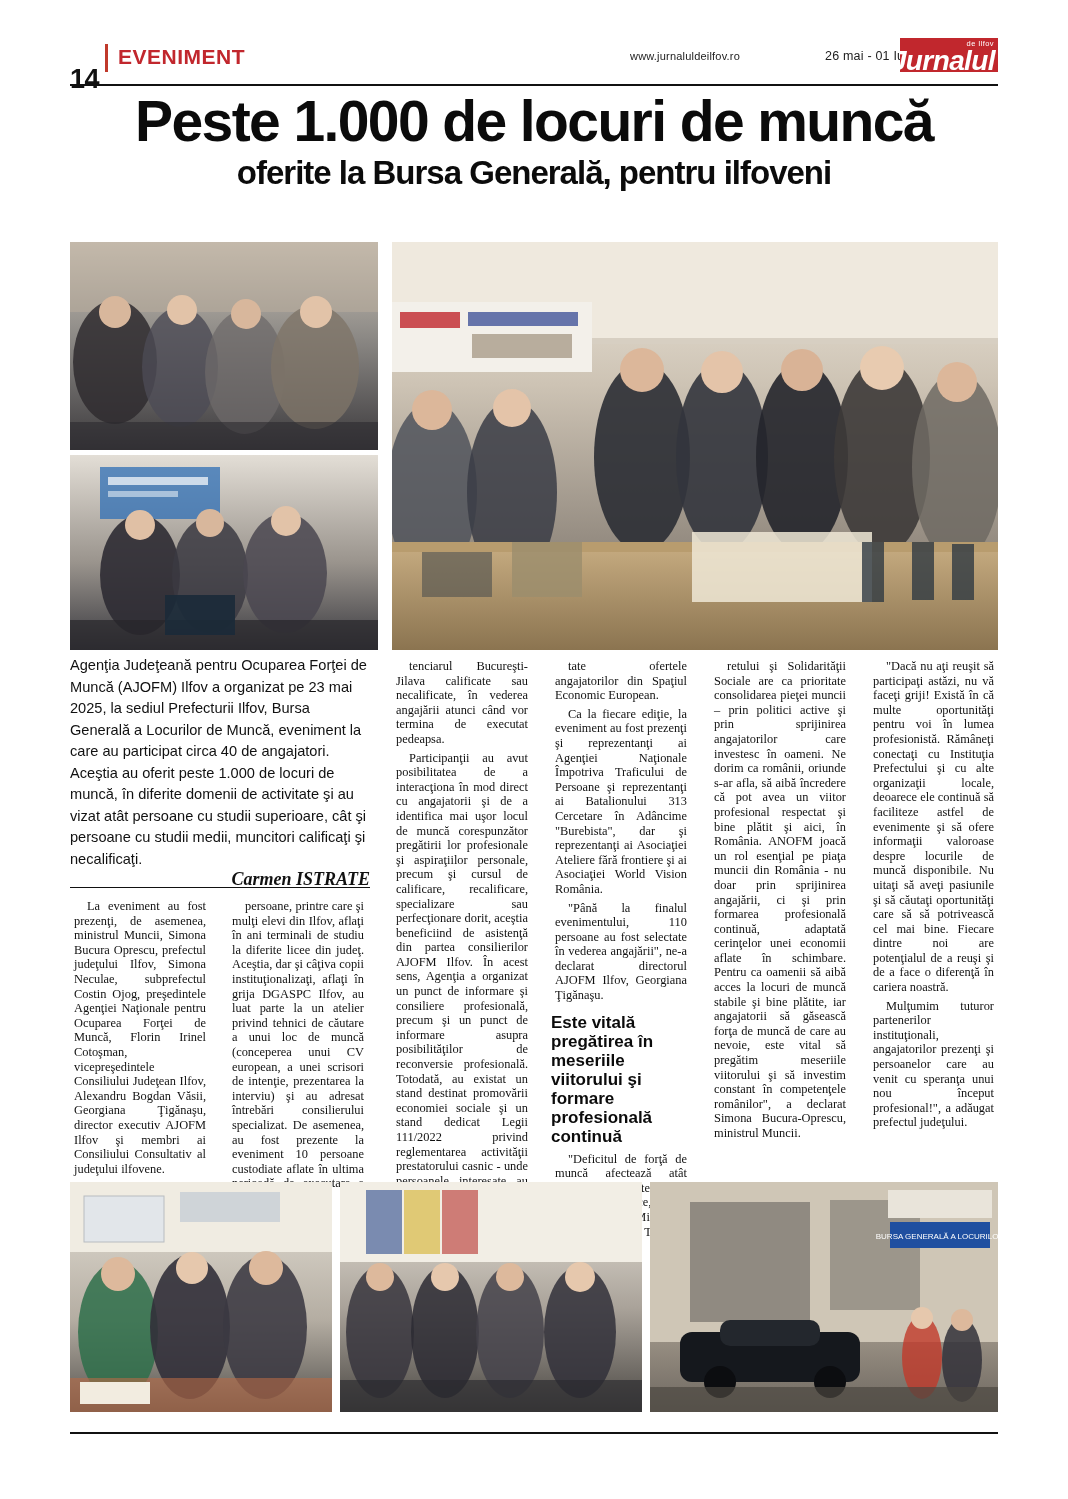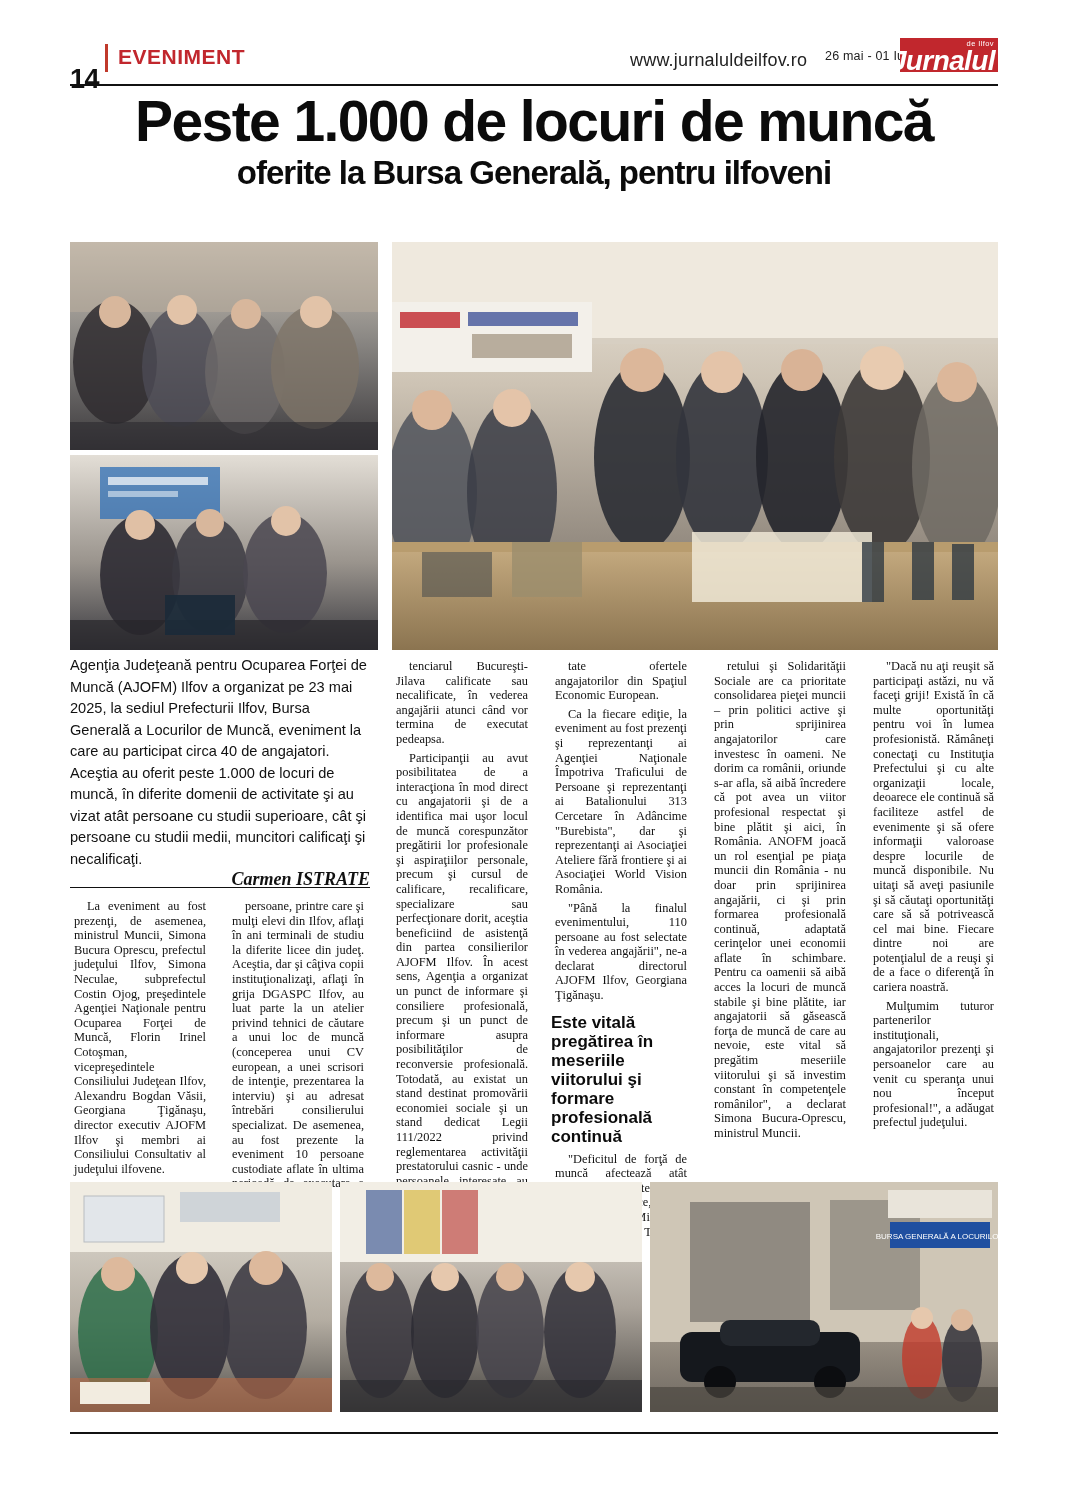--- a/index.html
+++ b/index.html
@@ -57,21 +57,21 @@
     font-weight: bold;
     font-size: 21px;
     letter-spacing: 0.5px;
     color: #c1272d;
   }
   .site-url {
     position: absolute;
     left: 560px;
     top: 8px;
     font-family: "Liberation Sans", sans-serif;
-    font-size: 18px;
+    font-size: 11px;
     color: #222;
     letter-spacing: 0.2px;
   }
   .issue-date {
     position: absolute;
     left: 755px;
     top: 7px;
     font-family: "Liberation Sans", sans-serif;
     font-size: 12.5px;
     color: #222;

